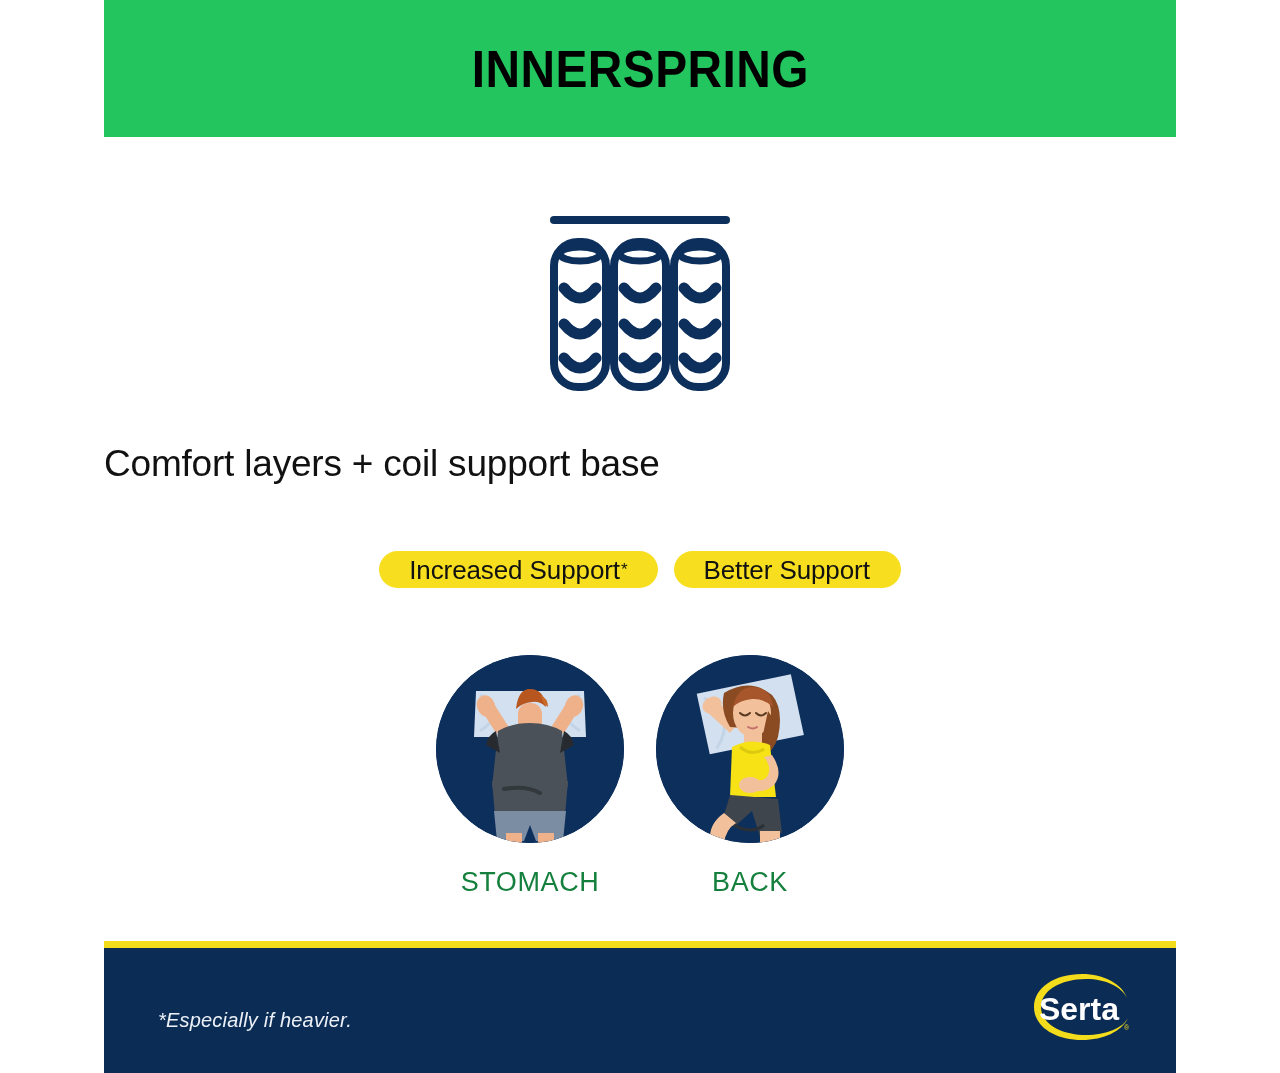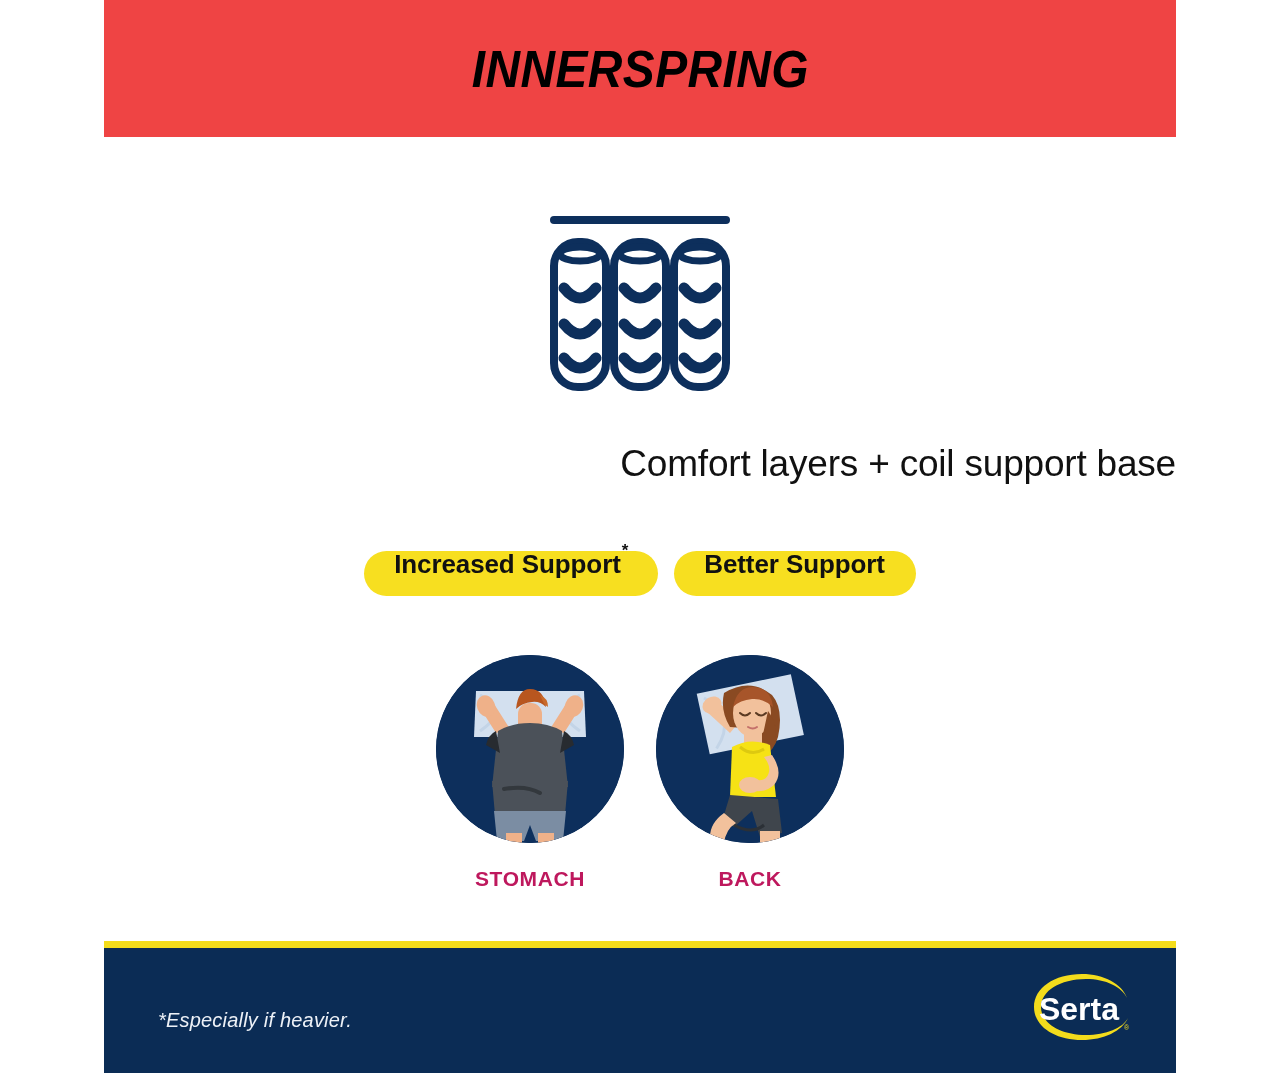--- a/index.html
+++ b/index.html
@@ -26,25 +26,24 @@
     background: #ffffff;
   }
 
   
   #header-band {
     position: absolute;
     left: 0;
     top: 0;
     width: 1072px;
     height: 137px;
-    background: #ef4444;
+    background: #22c55e;
     display: flex;
     align-items: center;
     justify-content: center;
-    font-style: italic;
   }
   #header-title {
     font-family: "Liberation Sans Narrow", "Liberation Sans", sans-serif;
     font-weight: 700;
     font-size: 52px;
     letter-spacing: 0.5px;
     color: #000000;
     transform: scaleX(0.92);
     transform-origin: center;
     white-space: nowrap;
@@ -59,21 +58,21 @@
     display: flex;
     justify-content: center;
   }
 
   
   #tagline {
     position: absolute;
     left: 0;
     top: 443px;
     width: 1072px;
-    text-align: right;
+    text-align: left;
     font-size: 37px;
     font-weight: 300;
     color: #111111;
     letter-spacing: -0.2px;
     white-space: nowrap;
   }
 
   
   #pills {
     position: absolute;
@@ -81,27 +80,28 @@
     top: 551px;
     width: 1072px;
     display: flex;
     justify-content: center;
     align-items: center;
     gap: 16px;
   }
   .pill {
     background: #f7df20;
     border-radius: 999px;
-    height: 45px;
-    display: flex;
+    height: 37px;
+    display: flex;
+    align-items: center;
     justify-content: center;
     padding: 0 30px;
     box-sizing: border-box;
     font-size: 26px;
-    font-weight: 700;
+    font-weight: 400;
     color: #111111;
     white-space: nowrap;
     letter-spacing: -0.1px;
     cursor: pointer;
   }
   .pill .pill-label { line-height: 1; }
   .pill .pill-star {
     font-size: 17px;
     vertical-align: super;
     line-height: 0;
@@ -127,23 +127,23 @@
   .position-circle {
     width: 188px;
     height: 188px;
     border-radius: 50%;
     background: #0d2f5c;
     overflow: hidden;
     position: relative;
   }
   .position-label {
     margin-top: 24px;
-    font-size: 21px;
-    font-weight: 700;
-    color: #be185d;
+    font-size: 27px;
+    font-weight: 400;
+    color: #15803d;
     letter-spacing: 0.6px;
   }
 
   
   #footer {
     position: absolute;
     left: 0;
     top: 941px;
     width: 1072px;
     height: 132px;

